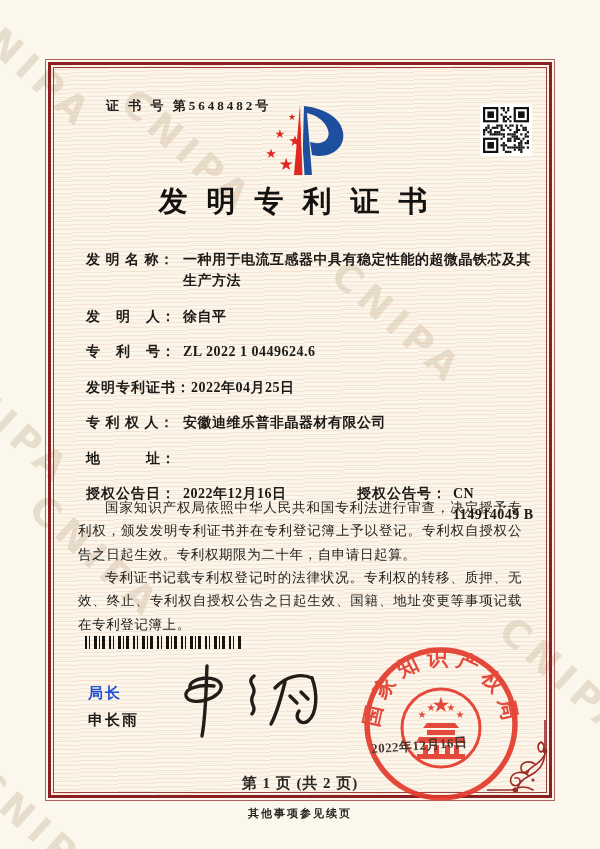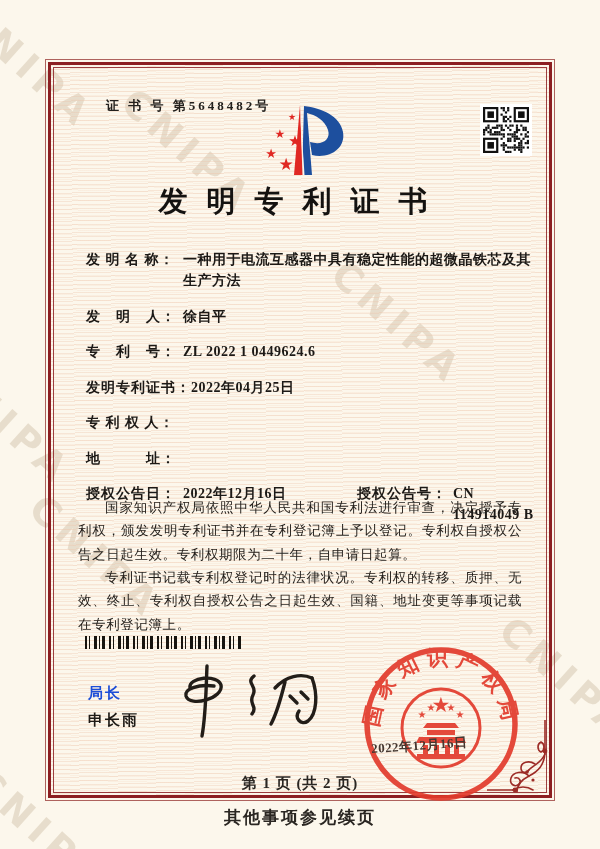--- a/index.html
+++ b/index.html
@@ -98,21 +98,21 @@
     transform:rotate(-4deg);white-space:nowrap;
   }
 
   
   .page-num{
     position:absolute;left:0;right:0;top:774px;z-index:2;text-align:center;
     font-size:15px;font-weight:600;color:#2a2622;letter-spacing:1px;
   }
   .note{
     position:absolute;left:0;right:0;top:806px;z-index:2;text-align:center;
-    font-size:17px;font-weight:600;color:#2a2622;letter-spacing:2px;
+    font-size:11px;font-weight:600;color:#2a2622;letter-spacing:2px;
   }
   .ornament{position:absolute;left:487px;top:720px;z-index:2;}
 </style>
 </head>
 <body>
 
 <div class="page">
 
   <span class="wm" style="left:-18px;top:-4px;">CNIPA</span>
   <span class="wm" style="left:142px;top:80px;">CNIPA</span>
@@ -288,20 +288,21 @@
     <div class="frow">
       <span class="flabel">专　利　号：</span>
       <span class="fvalue">ZL 2022 1 0449624.6</span>
     </div>
     <div class="frow">
       <span class="flabel">发明专利证书：</span>
       <span class="fvalue">2022年04月25日</span>
     </div>
     <div class="frow">
       <span class="flabel">专 利 权 人：</span>
+      <span class="fvalue">安徽迪维乐普非晶器材有限公司</span>
     </div>
     <div class="frow">
       <span class="flabel">地　　　址：</span>
     </div>
     <div class="frow">
       <span class="flabel">授权公告日：</span>
       <span class="fvalue fvalue-short">2022年12月16日</span>
       <span class="fvalue2-label">授权公告号：</span>
       <span class="fvalue">CN 114914049 B</span>
     </div>

